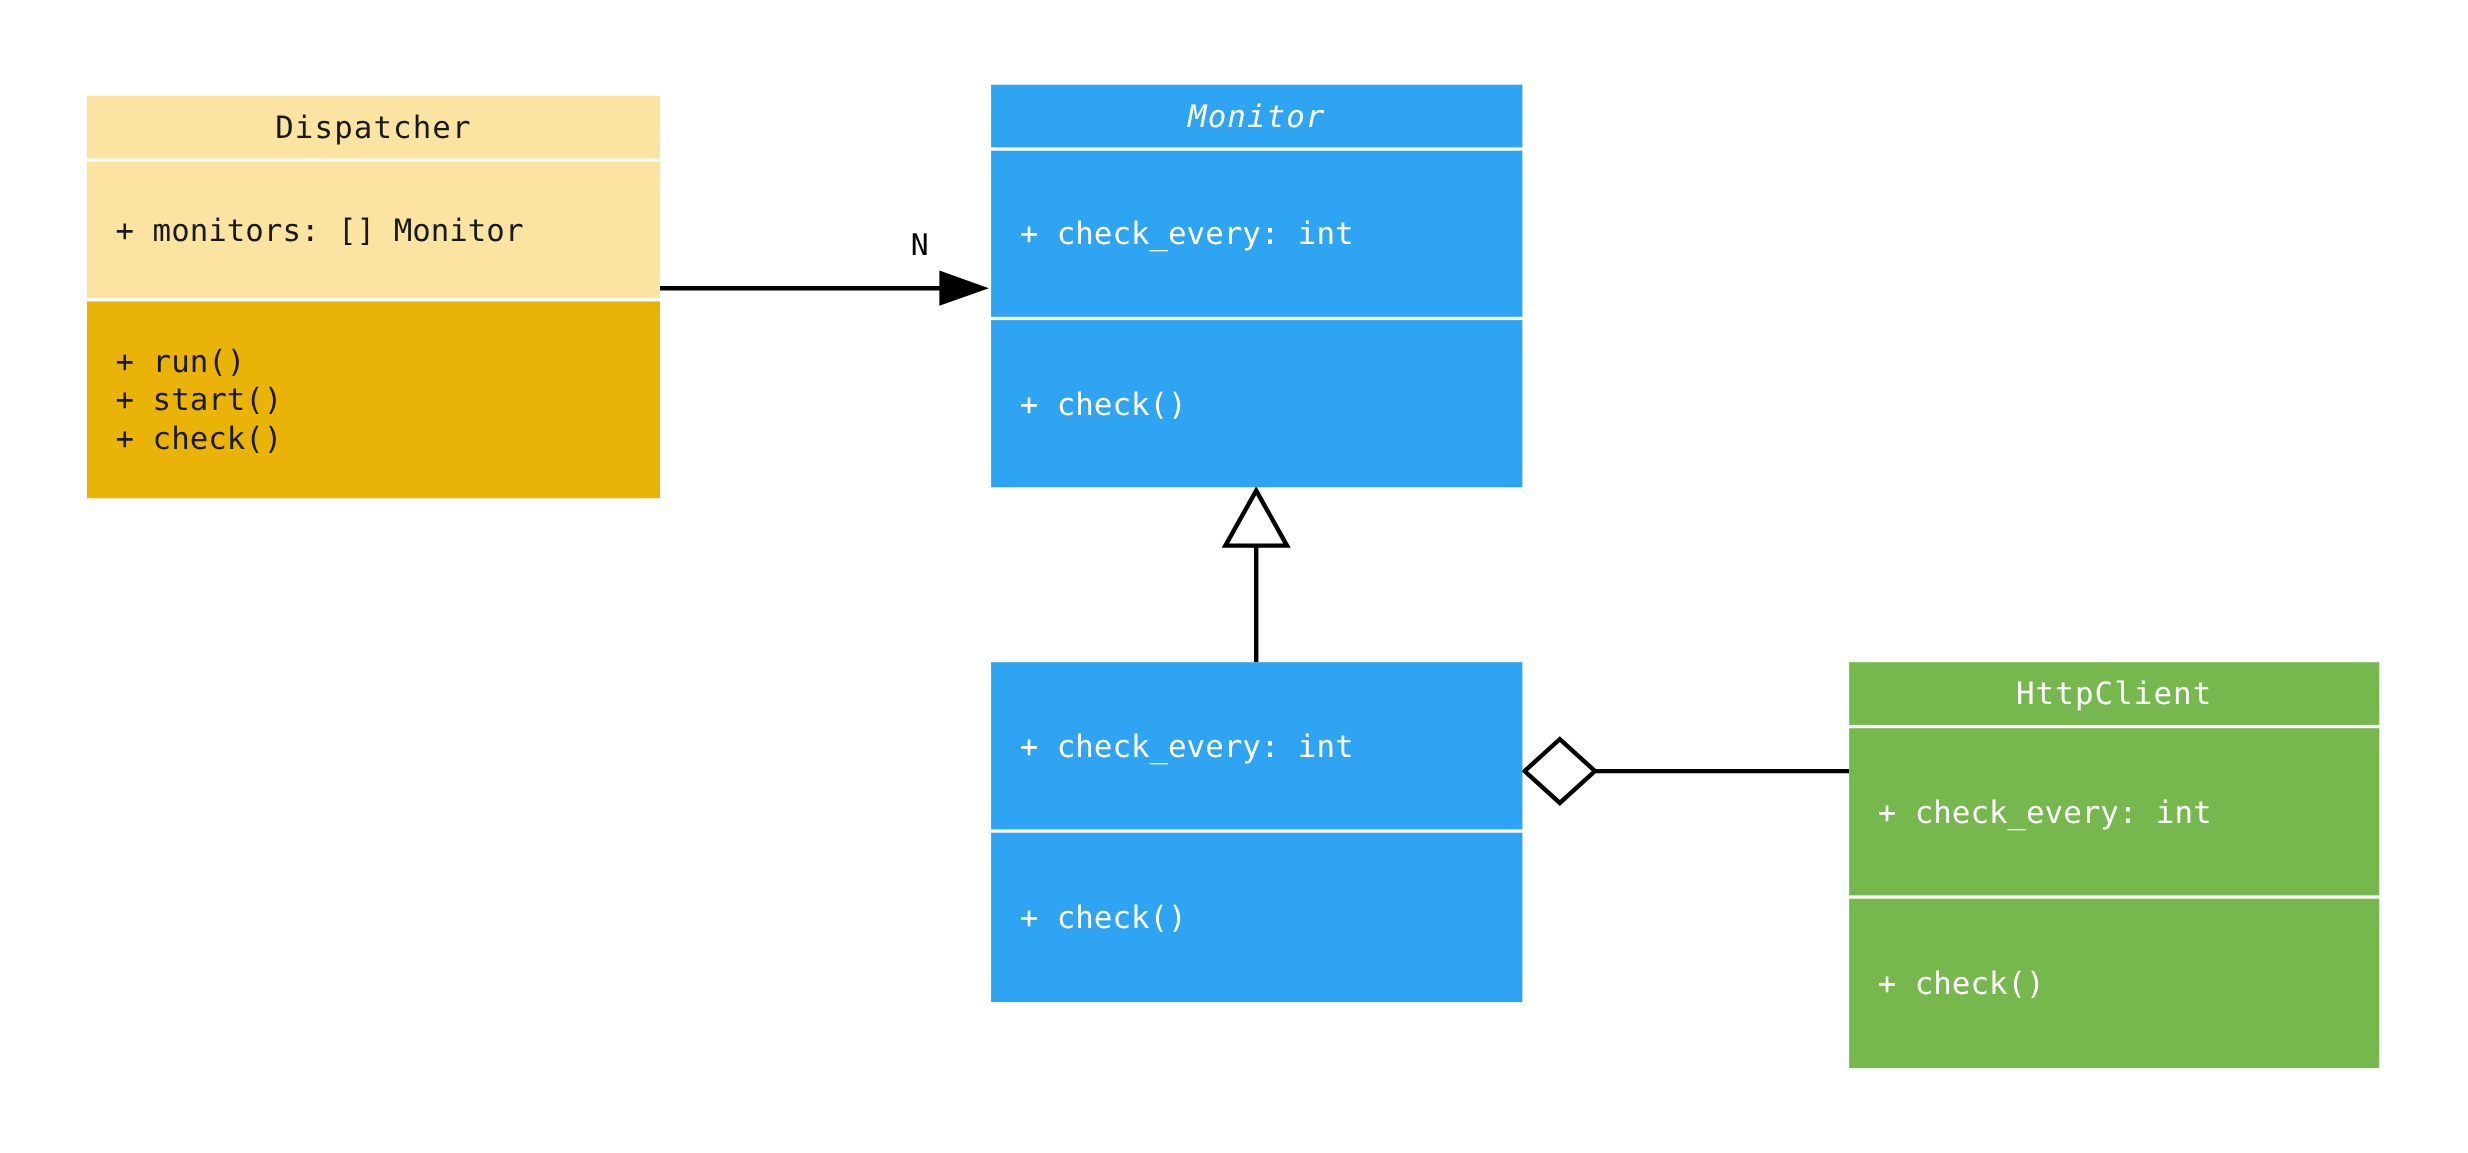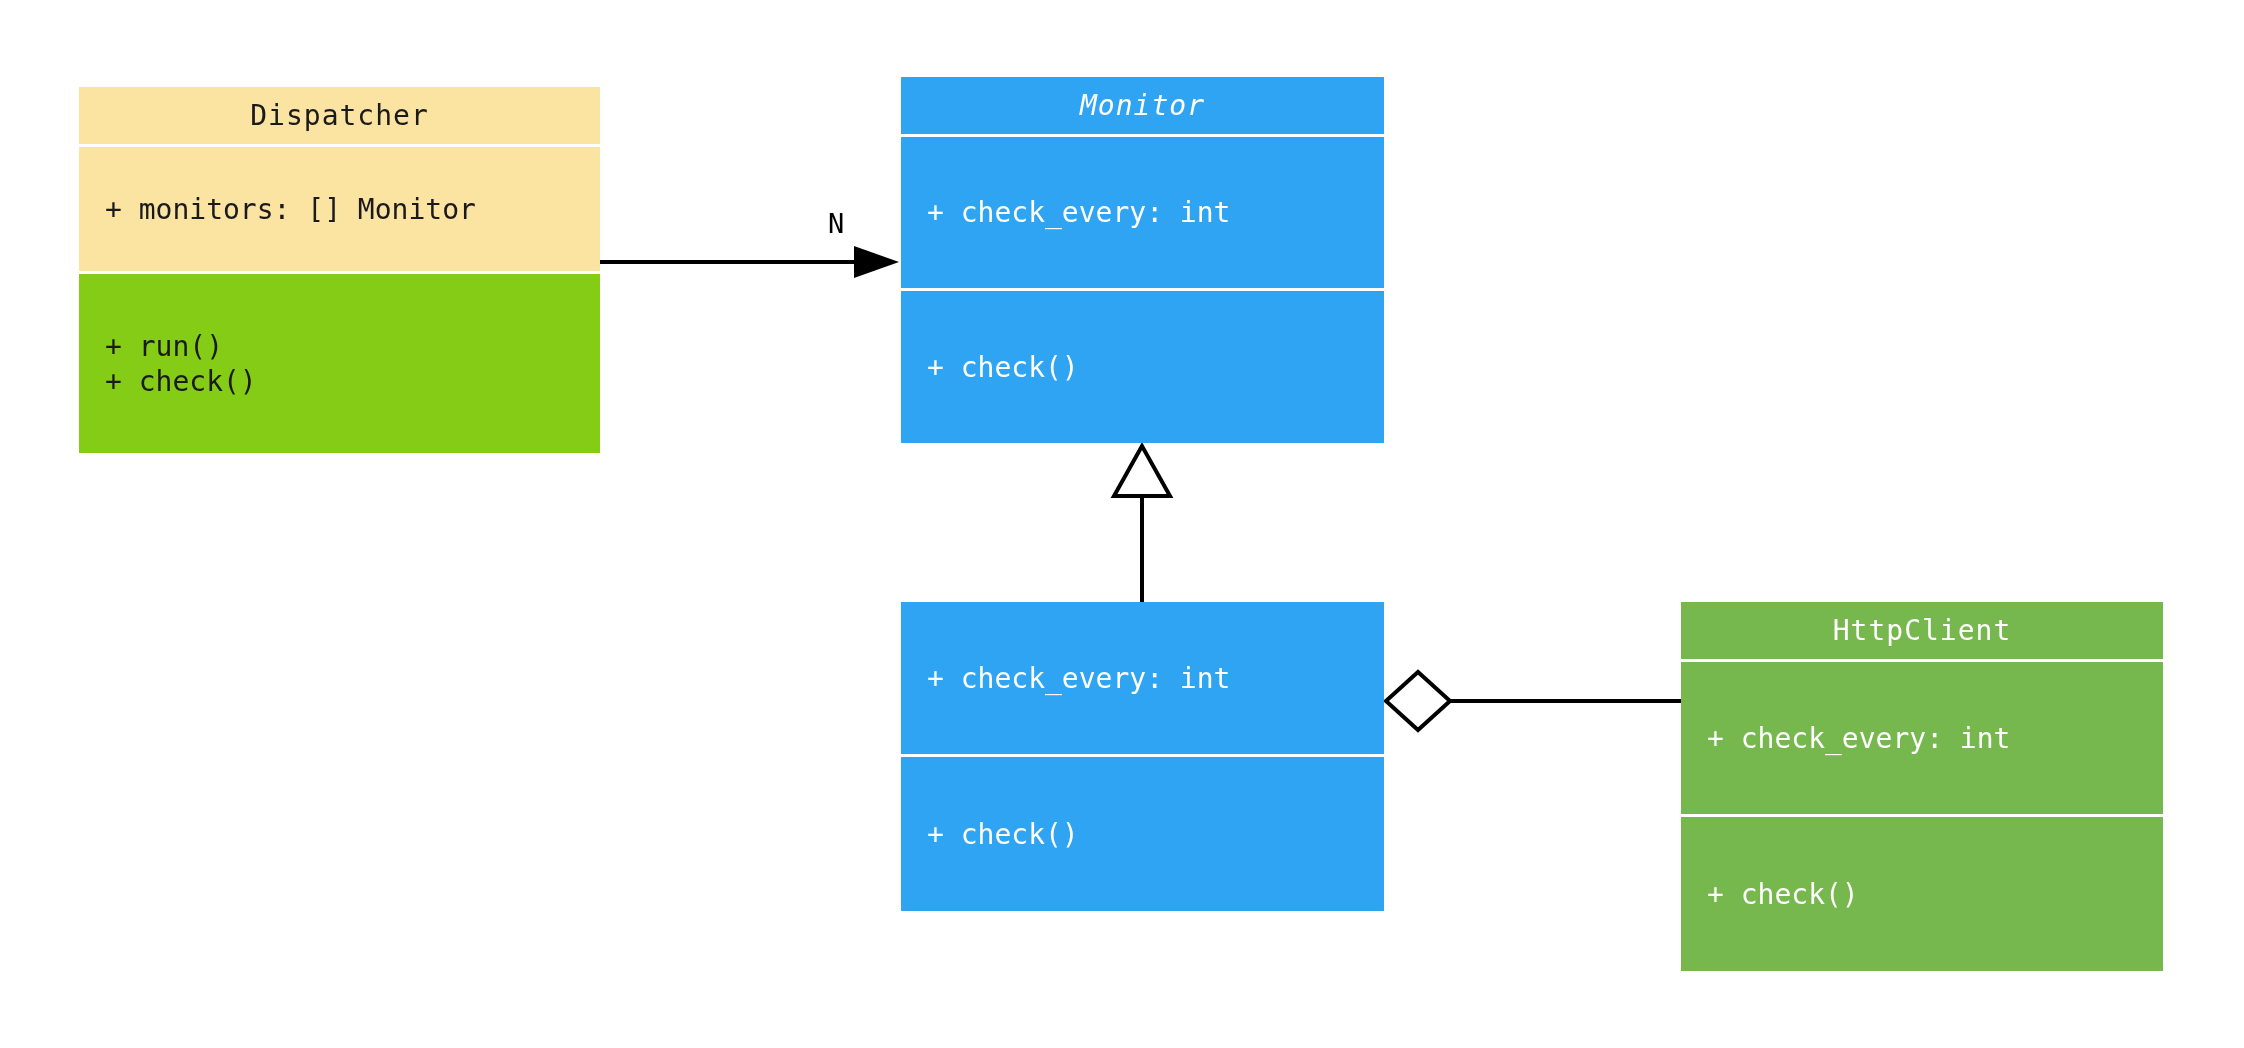--- a/index.html
+++ b/index.html
@@ -75,22 +75,23 @@
     <line x1="1450" y1="701" x2="1681" y2="701" stroke="#000000" stroke-width="4"></line>
   </svg>
 
   <div class="edge-label" style="left:828px; top:208px;">N</div>
 
   <div class="uml-class" style="left: 79px; top: 77px; width: 521px; color: rgb(26, 26, 26); margin-top: 10px;">
     <div class="uml-title" style="background-color: rgb(251, 227, 162);">Dispatcher</div>
     <div class="uml-section" style="height: 124px; background-color: rgb(251, 227, 162);">
       <div class="uml-line">+ monitors: [] Monitor</div>
     </div>
-    <div class="uml-section" style="height: 179px; background-color: #84cc16;">
+    <div class="uml-section" style="height: 179px; background-color: #eab308;">
       <div class="uml-line">+ run()</div>
+      <div class="uml-line">+ start()</div>
       <div class="uml-line">+ check()</div>
     </div>
   </div>
 
   <div class="uml-class" style="left: 901px; top: 77px; width: 483px; color: rgb(255, 255, 255);">
     <div class="uml-title italic" style="background-color: rgb(47, 164, 242);">Monitor</div>
     <div class="uml-section" style="height: 151px; background-color: rgb(47, 164, 242);">
       <div class="uml-line">+ check_every: int</div>
     </div>
     <div class="uml-section" style="height: 152px; background-color: rgb(47, 164, 242);">

